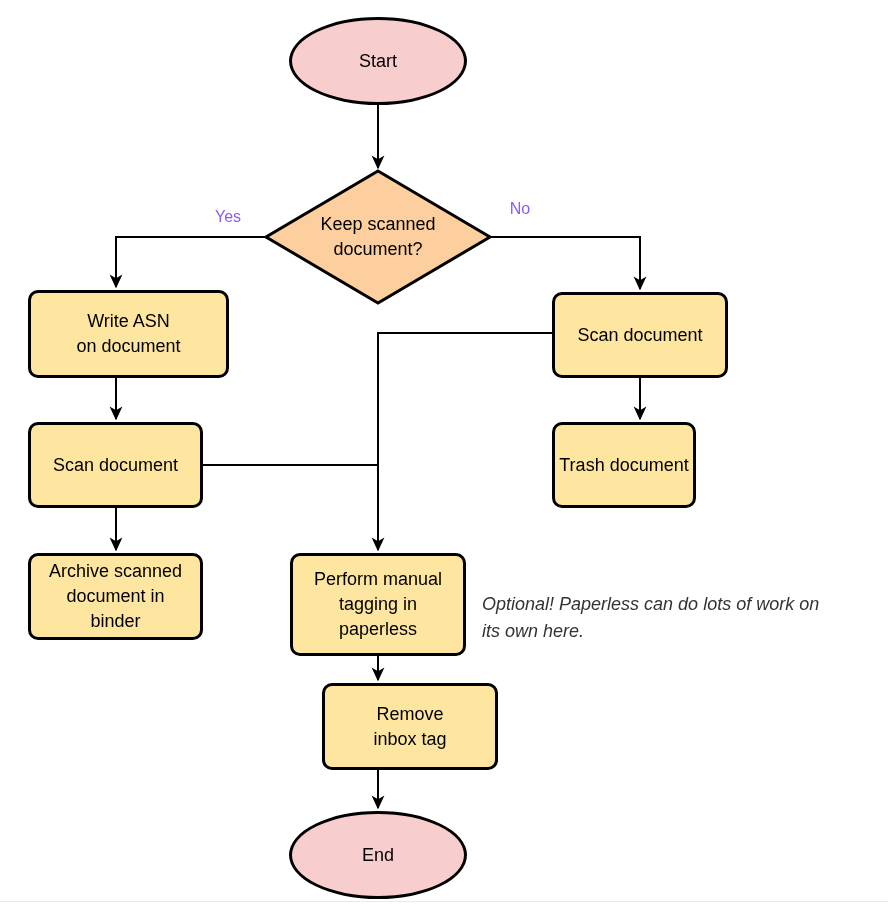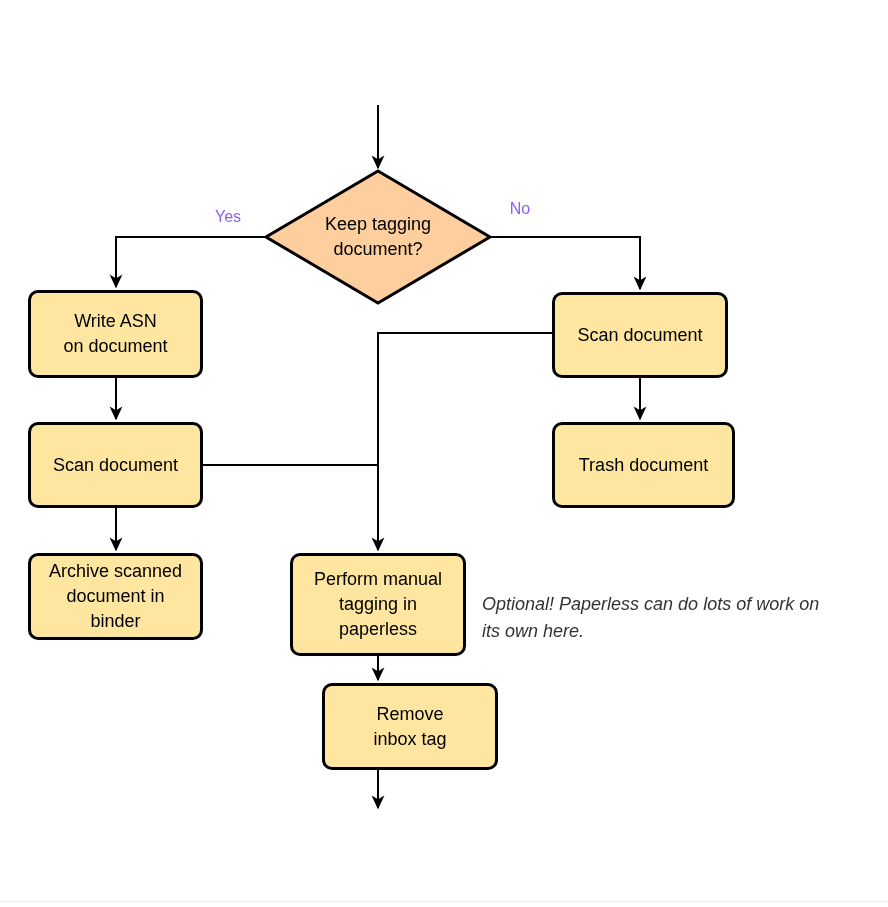--- a/index.html
+++ b/index.html
@@ -109,61 +109,67 @@
     <path class="connector" d="M 116 508 V 550" marker-end="url(#arrow)"></path>
     <path class="connector" d="M 640 378 V 419" marker-end="url(#arrow)"></path>
     <path class="connector" d="M 552 333 H 378 V 550" marker-end="url(#arrow)"></path>
     <path class="connector" d="M 203 465 H 379"></path>
     <path class="connector" d="M 378 640 V 680" marker-end="url(#arrow)"></path>
     <path class="connector" d="M 378 770 V 808" marker-end="url(#arrow)"></path>
 
     <polygon class="diamond" points="378,171 490,237 378,303 266,237"></polygon>
   </svg>
 
+  <div class="node terminal" style="left:289px; top:17px; width:178px; height:88px;">
+    <span>Start</span>
+  </div>
 
-  <div class="label-overlay" style="left:278px; top:212px; width:200px;">Keep tagging
+  <div class="label-overlay" style="left:278px; top:212px; width:200px;">Keep scanned
 document?</div>
 
   <div class="edge-label" style="left:204px; top:207px; width:48px;">Yes</div>
 
   <div class="edge-label" style="left:498px; top:199px; width:44px;">No</div>
 
-  <div class="node" style="left:28px; top:290px; width:175px; height:88px;">
+  <div class="node" style="left:28px; top:290px; width:201px; height:88px;">
     <span>Write ASN
 on document</span>
   </div>
 
   <div class="node" style="left:28px; top:422px; width:175px; height:86px;">
     <span>Scan document</span>
   </div>
 
   <div class="node" style="left:28px; top:553px; width:175px; height:87px;">
     <span>Archive scanned
 document in
 binder</span>
   </div>
 
   <div class="node" style="left:552px; top:292px; width:176px; height:86px;">
     <span>Scan document</span>
   </div>
 
-  <div class="node" style="left:552px; top:422px; width:183px; height:86px;">
+  <div class="node" style="left:552px; top:422px; width:144px; height:86px;">
     <span>Trash document</span>
   </div>
 
   <div class="node" style="left:290px; top:553px; width:176px; height:103px;">
     <span>Perform manual
 tagging in
 paperless</span>
   </div>
 
   <div class="note">Optional! Paperless can do lots of work on
 its own here.</div>
 
   <div class="node" style="left:290px; top:683px; width:176px; height:87px;margin-left:32px;">
     <span>Remove
 inbox tag</span>
   </div>
 
+  <div class="node terminal" style="left:289px; top:811px; width:178px; height:88px;">
+    <span>End</span>
+  </div>
 
   <div class="bottom-divider"></div>
 
 </div>
 
 </body></html>

